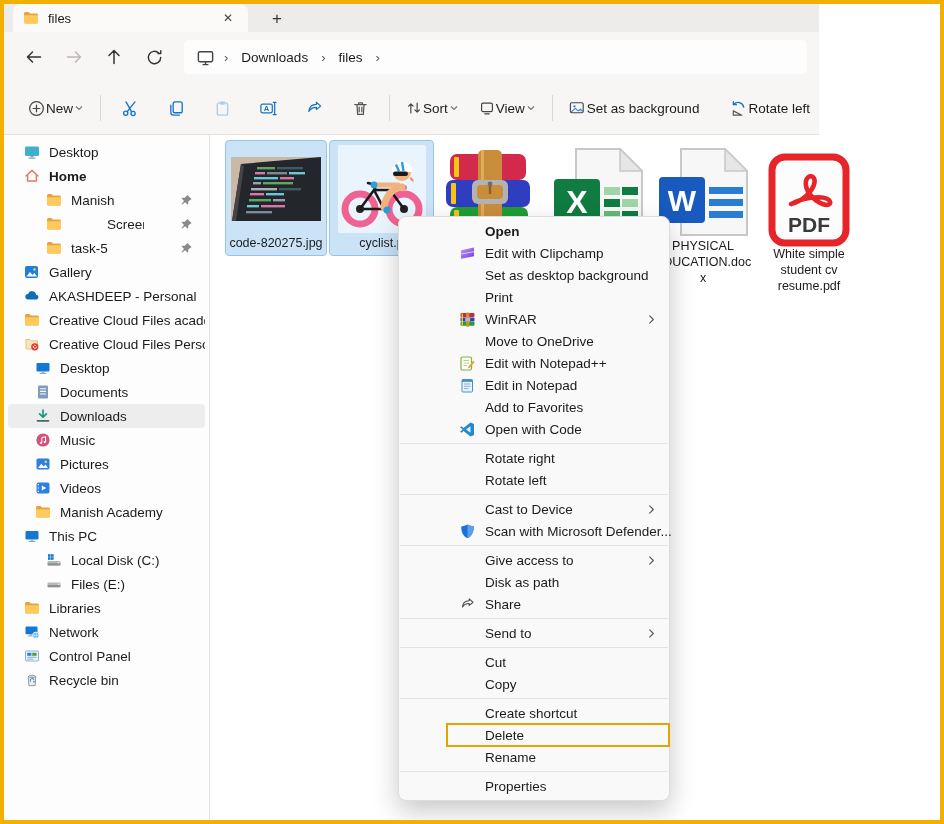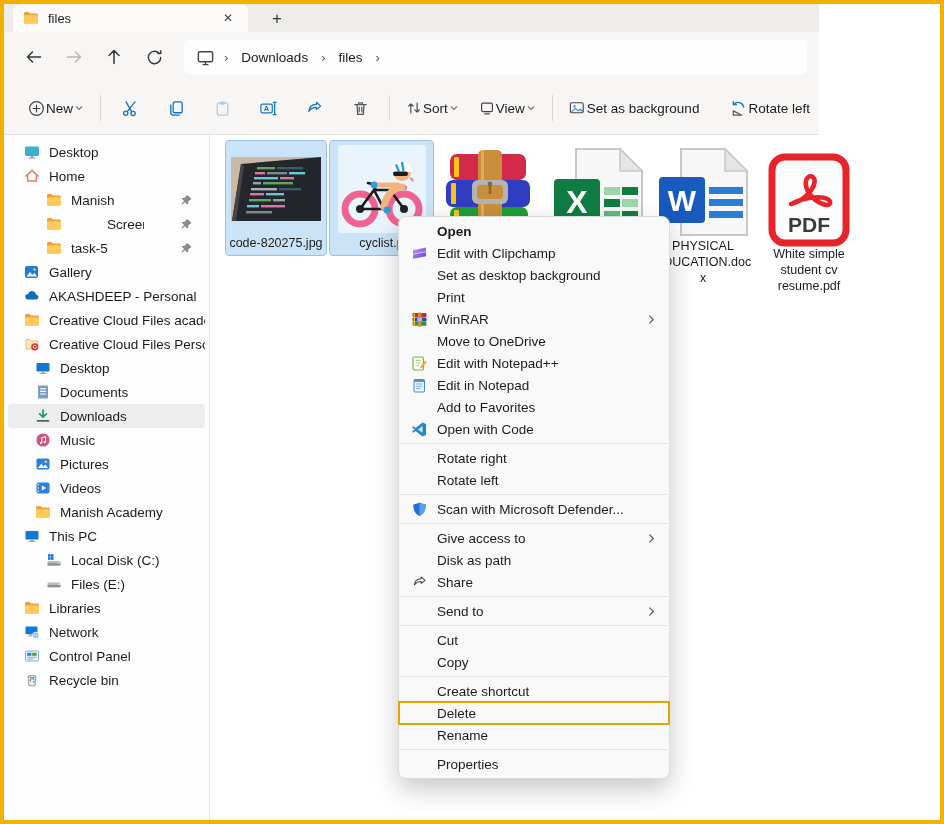--- a/index.html
+++ b/index.html
@@ -52,21 +52,21 @@
   
   .tile { position: absolute; text-align: center; padding-top: 2px; border: 1px solid transparent; border-radius: 4px; }
   .tile.sel { background: #CBE3F7; border-color: #98C3E6; }
   .thumb { height: 92px; display: flex; align-items: center; justify-content: center; }
   .tile-label { font-size: 12.5px; line-height: 16px; padding-bottom: 4px; }
 
   
   .menu { position: absolute; left: 188px; top: 81px; width: 272px; background: #F9F9F9;
           border: 1px solid #DCDCDC; border-radius: 8px; padding: 3px 0;
           box-shadow: 0 10px 26px rgba(0,0,0,.22); z-index: 50; font-size: 13.5px; }
-  .mi { height: 22px; display: flex; align-items: center; padding: 0 12px; }
+  .mi { height: 22px; display: flex; align-items: center; padding: 0 12px; margin-left: 48px; }
   .mi-ico { width: 20px; display: flex; justify-content: flex-start; margin-right: 6px; flex: none; }
   .mi-label { flex: 1; white-space: nowrap; }
   .mi.bold .mi-label { font-weight: bold; }
   .mi-sub { color: #555; font-size: 15px; line-height: 1; }
   .m-sep { height: 1px; background: #E3E3E3; margin: 3px 1px; }
   .mi.hl { outline: 2.5px solid #E2A600; outline-offset: -1px; position: relative; z-index: 2; }
 </style>
 </head>
 <body>
 
@@ -240,21 +240,21 @@
         <div class="sb-item" style="padding-left: 16px;">
           <span class="sb-ico">
             <svg width="16" height="16" viewBox="0 0 16 16">
               <rect x="1" y="2.5" width="14" height="9.5" rx="1.5" fill="#3FAECF"></rect>
               <rect x="6.5" y="12" width="3" height="1.6" fill="#9BA7B0"></rect>
               <rect x="4.5" y="13.6" width="7" height="1.2" rx=".5" fill="#9BA7B0"></rect>
             </svg>
           </span>
           <span class="sb-label">Desktop</span>
         </div>
-        <div class="sb-item" style="padding-left: 16px;">
+        <div class="sb-item" style="padding-left: 16px; font-weight: bold;">
           <span class="sb-ico">
             <svg width="16" height="16" viewBox="0 0 16 16">
               <path d="M2 8l6-5.6L14 8" stroke="#E8795C" stroke-width="1.5" fill="none" stroke-linecap="round" stroke-linejoin="round"></path>
               <path d="M3.6 7.4V13h8.8V7.4" stroke="#E8795C" stroke-width="1.5" fill="none" stroke-linecap="round" stroke-linejoin="round"></path>
             </svg>
           </span>
           <span class="sb-label">Home</span>
         </div>
         <div class="sb-item" style="padding-left: 38px;">
           <span class="sb-ico">
@@ -697,20 +697,27 @@
           <div class="mi">
             <span class="mi-ico"></span>
             <span class="mi-label">Rotate right</span>
           </div>
           <div class="mi">
             <span class="mi-ico"></span>
             <span class="mi-label">Rotate left</span>
           </div>
           <div class="m-sep"></div>
           <div class="mi">
+            <span class="mi-ico"></span>
+            <span class="mi-label">Cast to Device</span>
+            <span class="mi-sub"><svg width="11" height="11" viewBox="0 0 12 12">
+                <path d="M4 2l4 4-4 4" stroke="#555" stroke-width="1.2" fill="none" stroke-linecap="round" stroke-linejoin="round"></path>
+              </svg></span>
+          </div>
+          <div class="mi">
             <span class="mi-ico">
               <svg width="17" height="17" viewBox="0 0 17 17">
                 <path d="M8.5 1.6c2.1 1.2 4.2 1.8 6.3 1.8 0 5.7-2.1 9.9-6.3 11.7C4.3 13.3 2.2 9.1 2.2 3.4c2.1 0 4.2-.6 6.3-1.8z" fill="#1E6FD9"></path>
                 <path d="M8.5 1.6c2.1 1.2 4.2 1.8 6.3 1.8 0 5.7-2.1 9.9-6.3 11.7z" fill="#5AA0E8"></path>
               </svg>
             </span>
             <span class="mi-label">Scan with Microsoft Defender...</span>
           </div>
           <div class="m-sep"></div>
           <div class="mi">

